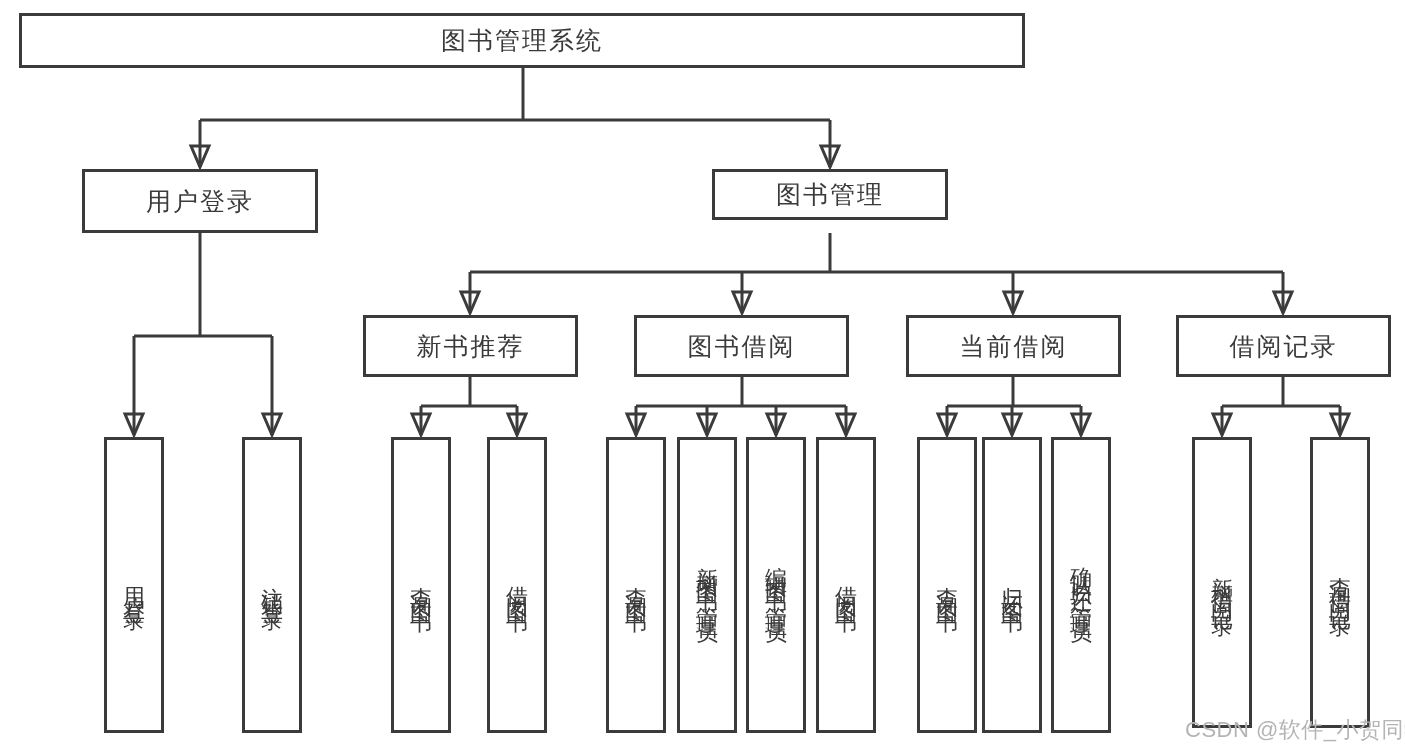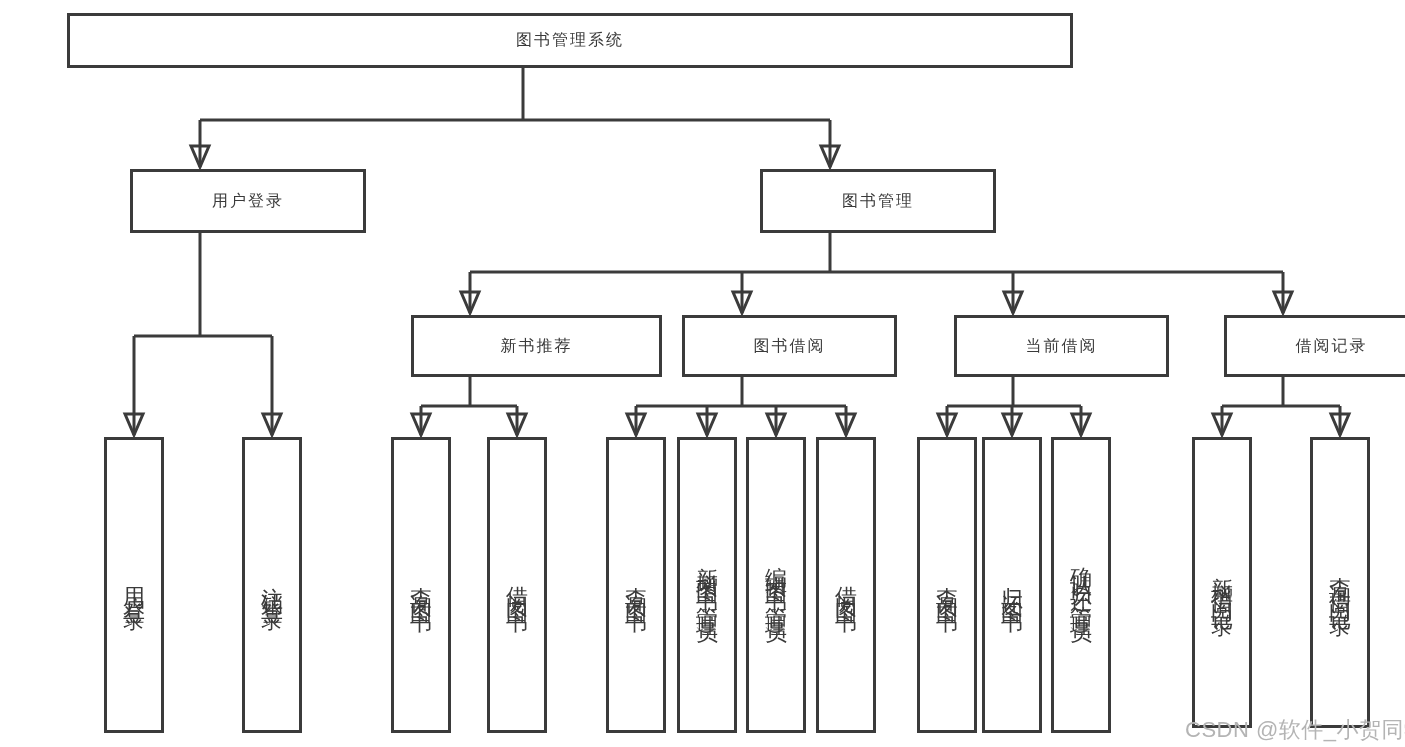--- a/index.html
+++ b/index.html
@@ -12,21 +12,21 @@
     overflow:hidden;
   }
   .connectors{position:absolute;left:0;top:0;z-index:0;}
   .connectors path{stroke:#3b3b3b;stroke-width:3;fill:none;}
   .node{
     position:absolute;box-sizing:border-box;z-index:1;
     border:3px solid #3b3b3b;background:#ffffff;
     display:flex;align-items:center;justify-content:center;
     text-align:center;
   }
-  .h-node{font-size:16px;letter-spacing:2px;margin-left:48px;}
+  .h-node{font-size:25px;letter-spacing:2px;}
   .leaf{
     writing-mode:vertical-rl;
     text-orientation:upright;
     font-size:22px;letter-spacing:8px;line-height:1;
   }
   .watermark{
     position:absolute;left:1185px;top:715px;z-index:3;
     color:#b4b4b4;font-size:22px;letter-spacing:0.5px;white-space:nowrap;
   }
 </style>
@@ -83,25 +83,25 @@
     <path d="M1340,406 V435" marker-end="url(#arrowhead)"></path>
   </svg>
 
   <div class="node h-node" style="left:19px;top:13px;width:1006px;height:55px">
     <span>图书管理系统</span>
   </div>
 
   <div class="node h-node" style="left:82px;top:169px;width:236px;height:64px">
     <span>用户登录</span>
   </div>
-  <div class="node h-node" style="left:712px;top:169px;width:236px;height:64px">
+  <div class="node h-node" style="left:712px;top:169px;width:236px;height:51px">
     <span>图书管理</span>
   </div>
 
-  <div class="node h-node" style="left:363px;top:315px;width:251px;height:62px">
+  <div class="node h-node" style="left:363px;top:315px;width:215px;height:62px">
     <span>新书推荐</span>
   </div>
   <div class="node h-node" style="left:906px;top:315px;width:215px;height:62px">
     <span>当前借阅</span>
   </div>
   <div class="node h-node" style="left:634px;top:315px;width:215px;height:62px">
     <span>图书借阅</span>
   </div>
   <div class="node h-node" style="left:1176px;top:315px;width:215px;height:62px">
     <span>借阅记录</span>

